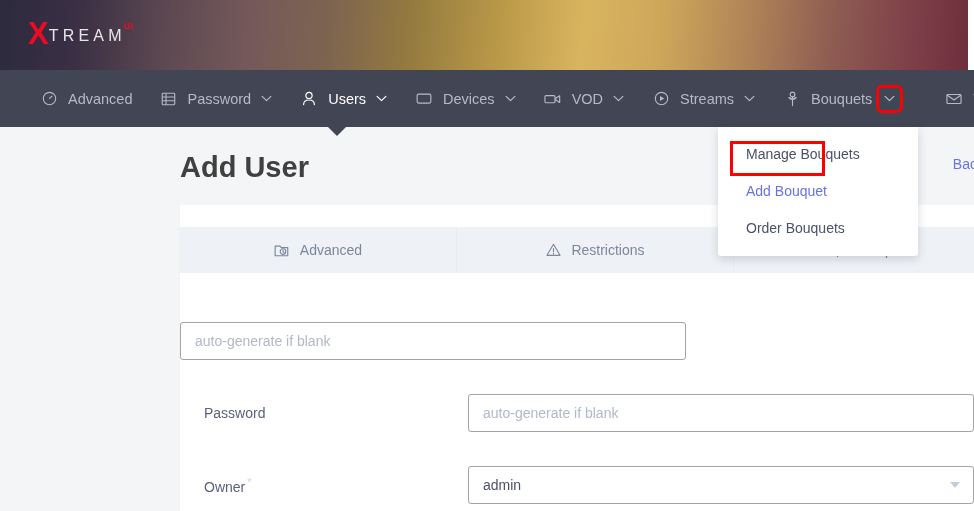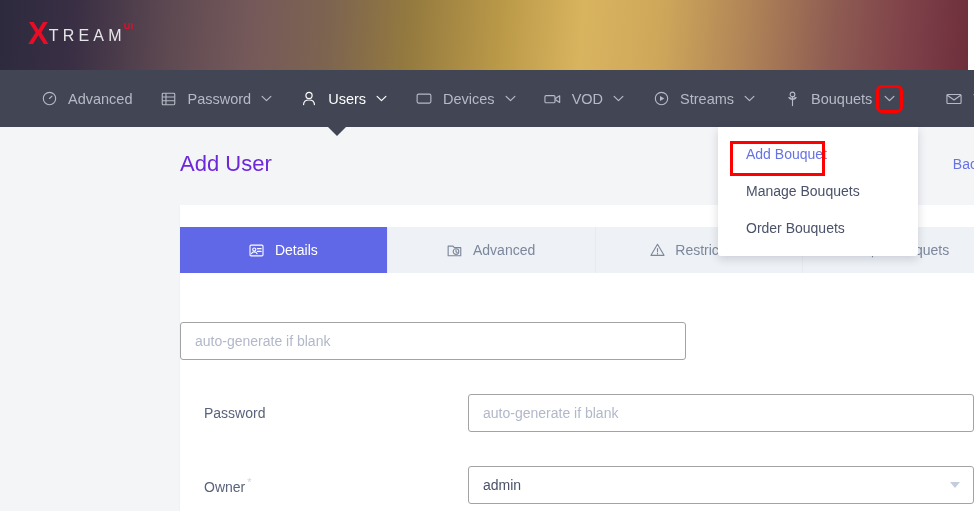--- a/index.html
+++ b/index.html
@@ -180,23 +180,23 @@
   }
 
   .page-head {
     position: relative;
     height: 78px;
   }
   .page-title {
     position: absolute;
     left: 0px;
     top: 24px;
-    font-size: 22px;
-    color: #6d28d9;
-    font-weight: normal;
+    font-size: 29px;
+    color: #404040;
+    font-weight: bold;
   }
   .back-link {
     position: absolute;
     right: -66px;
     top: 29px;
     font-size: 14px;
     color: #6772e5;
     cursor: pointer;
     white-space: nowrap;
   }
@@ -471,30 +471,20 @@
       <div class="page-head">
         <div class="page-title">Add User</div>
         <div class="back-link">Back to Users</div>
       </div>
 
       <div class="card">
         <div class="card-topstrip"></div>
 
         <div class="tabs">
 
-          <div class="tab active">
-            <span class="tab-ico">
-              <svg width="15" height="13" viewBox="0 0 16 14" fill="none" stroke="#ffffff" stroke-width="1.2">
-                <rect x="1" y="1.2" width="14" height="11.6" rx="1.2"></rect>
-                <circle cx="5.6" cy="6" r="1.7"></circle>
-                <path d="M9 5h4M9 8h4M2.6 10.4c.6-1.3 1.7-1.9 3-1.9s2.4.6 3 1.9" stroke-linecap="round"></path>
-              </svg>
-            </span>
-            <span>Details</span>
-          </div>
 
           <div class="tab">
             <span class="tab-ico">
               <svg width="15" height="14" viewBox="0 0 16 15" fill="none" stroke="#7c879c" stroke-width="1.2">
                 <path d="M1.2 3.4 h5.2 l1.4 1.6 h6.9 v8.6 h-13.5z" stroke-linejoin="round"></path>
                 <circle cx="9.6" cy="9.2" r="3"></circle>
                 <path d="M9.6 7.6 v1.7 l1.2 .8" stroke-linecap="round"></path>
               </svg>
             </span>
             <span>Advanced</span>
@@ -548,19 +538,19 @@
               </div>
             </div>
           </div>
 
         </div>
       </div>
     </div>
   </div>
 
   <div class="dropdown">
+    <div class="dd-item">Manage Bouquets</div>
     <div class="dd-item highlight">Add Bouquet</div>
-    <div class="dd-item">Manage Bouquets</div>
     <div class="dd-item">Order Bouquets</div>
   </div>
   <div class="dd-box"></div>
 
 </div>
 
 </body></html>

